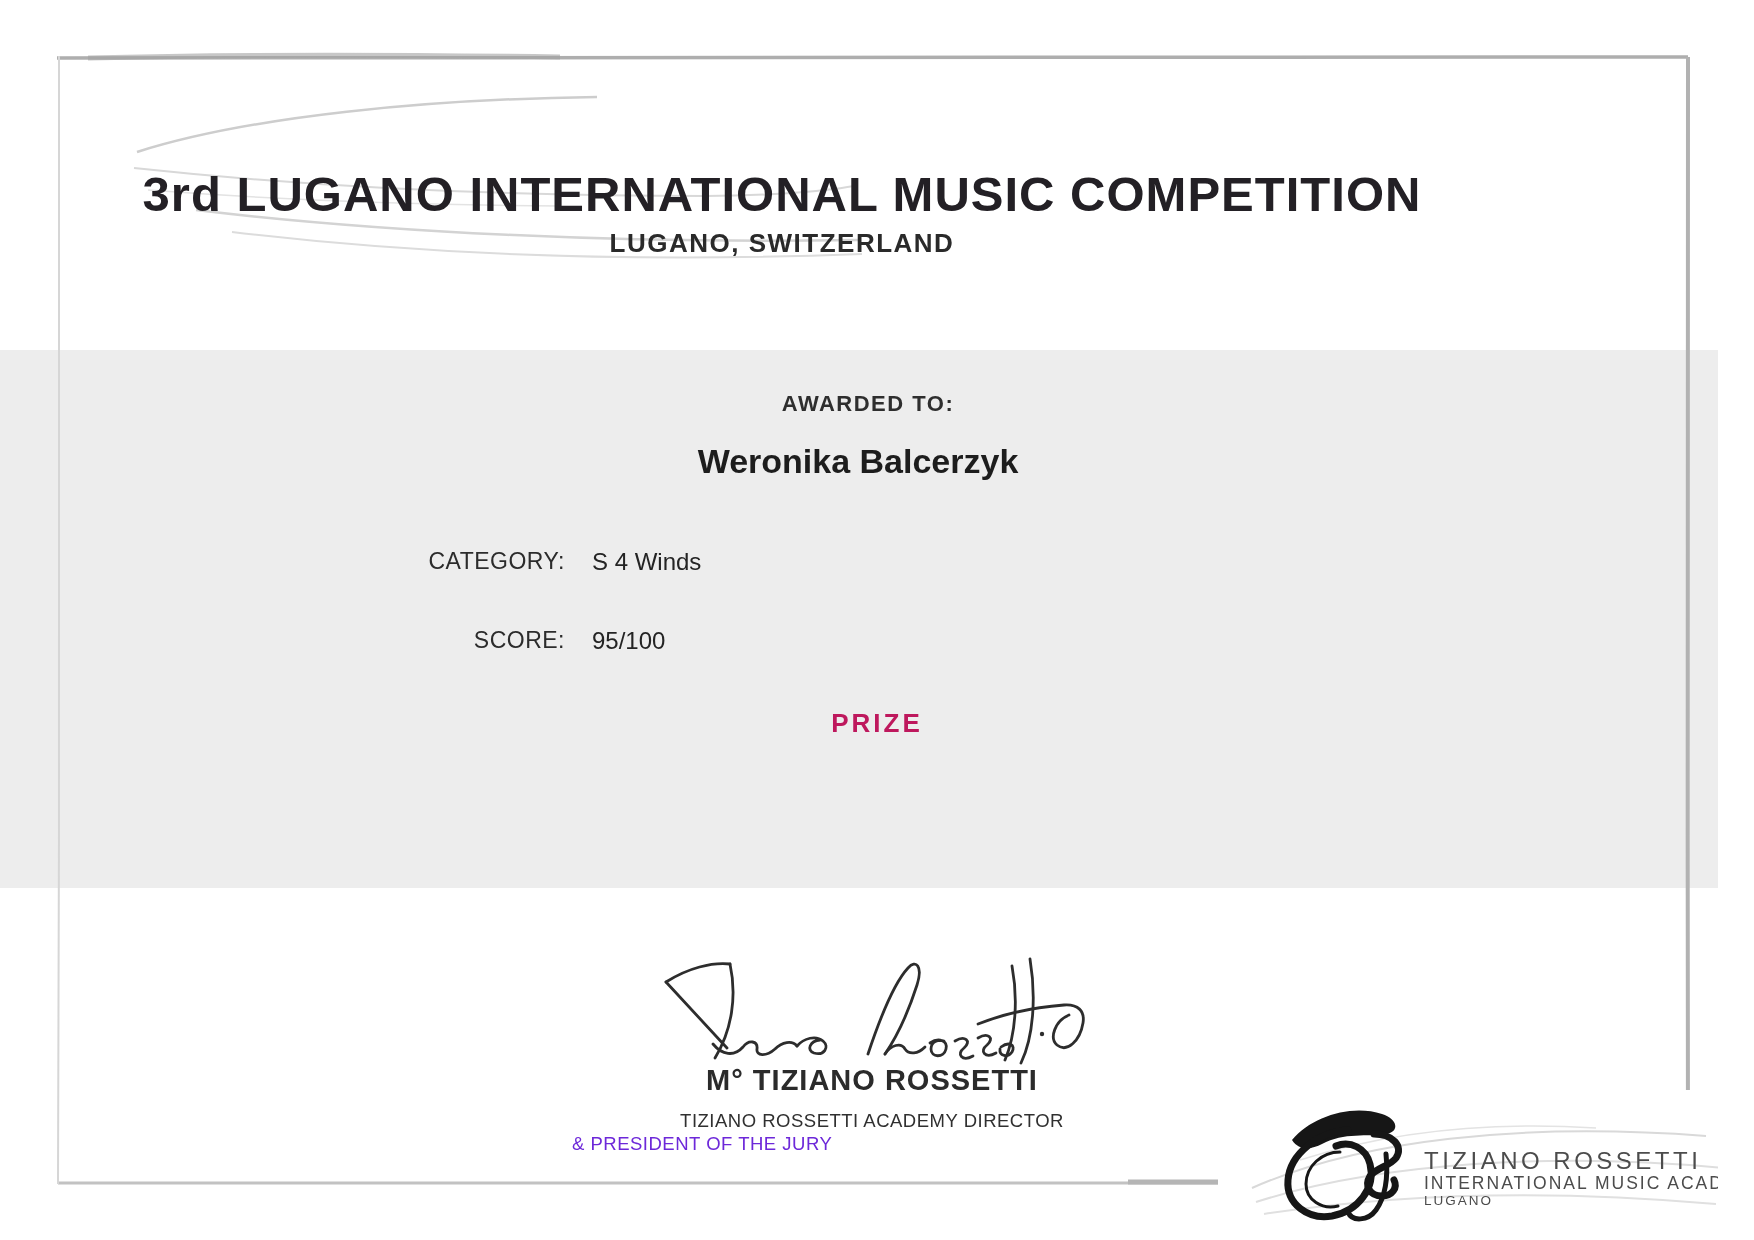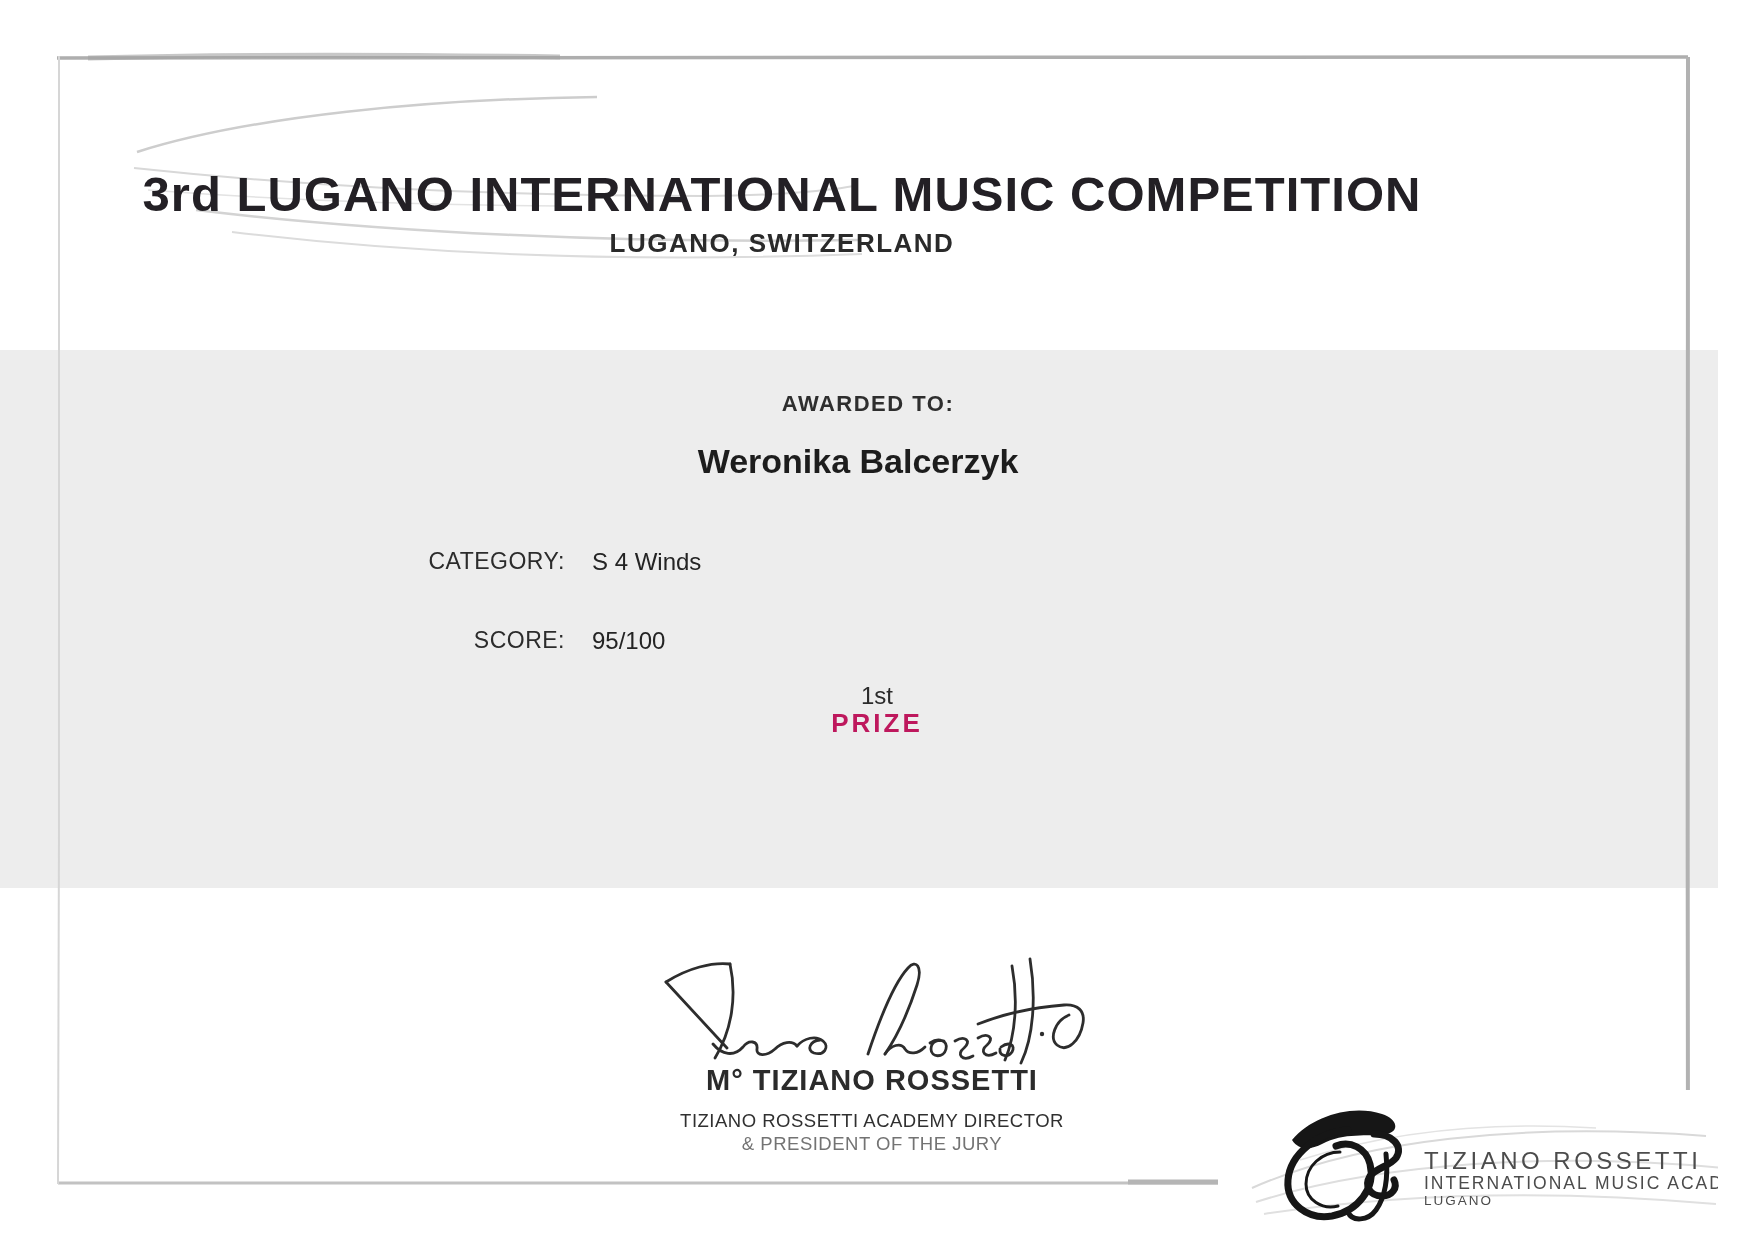--- a/index.html
+++ b/index.html
@@ -26,22 +26,22 @@
   .score-row{top:616px;margin-top:11px;}
   .prize-ord{left:577px;top:682px;width:600px;text-align:center;font-size:24px;font-weight:500;color:#2b2b2b;}
   .prize-word{left:577px;top:708px;width:600px;text-align:center;font-size:26px;font-weight:600;
               letter-spacing:3px;color:#be185d;}
   .award-date{left:583px;top:819px;width:600px;text-align:center;font-size:26px;font-weight:600;
               letter-spacing:1px;color:#2b2b2b;}
   .signer-name{left:572px;top:1064px;width:600px;text-align:center;font-size:29px;font-weight:600;
                letter-spacing:1px;color:#2b2b2b;}
   .signer-t1{left:572px;top:1110px;width:600px;text-align:center;font-size:18.5px;font-weight:500;
              letter-spacing:0.5px;color:#303030;}
-  .signer-t2{left:572px;top:1133px;width:600px;text-align:center;font-size:18.5px;font-weight:500;
-             letter-spacing:0.5px;color:#737373;}
+  .signer-t2{left:572px;top:1133px;width:600px;font-size:18.5px;font-weight:500;
+             letter-spacing:0.5px;color:#6d28d9;}
   .logo-text{left:1424px;top:1148px;width:330px;color:#4c4c4c;z-index:6;}
   .logo-l1{font-size:24px;font-weight:400;letter-spacing:3.5px;white-space:nowrap;line-height:26px;}
   .logo-l2{font-size:17.5px;font-weight:400;letter-spacing:2px;white-space:nowrap;line-height:19px;}
   .logo-l3{font-size:13.5px;font-weight:400;letter-spacing:2px;white-space:nowrap;line-height:15px;}
 </style>
 </head>
 <body>
 
 <div class="page">
 
@@ -78,21 +78,20 @@
 
   <div class="abs content awarded">AWARDED TO:</div>
   <div class="abs content recipient">Weronika Balcerzyk</div>
 
   <div class="abs content field-label cat-row">CATEGORY:</div>
   <div class="abs content field-value cat-row">S 4 Winds</div>
 
   <div class="abs content field-label score-row">SCORE:</div>
   <div class="abs content field-value score-row">95/100</div>
 
-  <div class="abs content prize-ord">1st</div>
   <div class="abs content prize-word">PRIZE</div>
 
 
   <svg class="abs content" style="left:640px;top:950px;z-index:6;" width="470" height="125" viewBox="640 950 470 125" fill="none" stroke="#2d2d2d" stroke-width="2.8" stroke-linecap="round" stroke-linejoin="round">
     <path d="M 666 982 C 688 968, 712 962, 730 964"></path>
     <path d="M 666 982 L 727 1048"></path>
     <path d="M 730 964 C 737 996, 732 1030, 715 1058"></path>
     <path d="M 713 1044 C 722 1055, 734 1057, 743 1047 C 749 1039, 758 1041, 757 1049 C 756 1056, 766 1057, 775 1049 C 782 1042, 792 1040, 797 1046"></path>
     <path d="M 797 1046 C 804 1038, 816 1035, 823 1041 C 830 1047, 824 1056, 814 1053 C 806 1050, 810 1041, 820 1040"></path>
     <path d="M 868 1054 C 880 1018, 895 982, 908 968 C 916 959, 923 966, 917 985 C 908 1013, 896 1038, 885 1054"></path>

